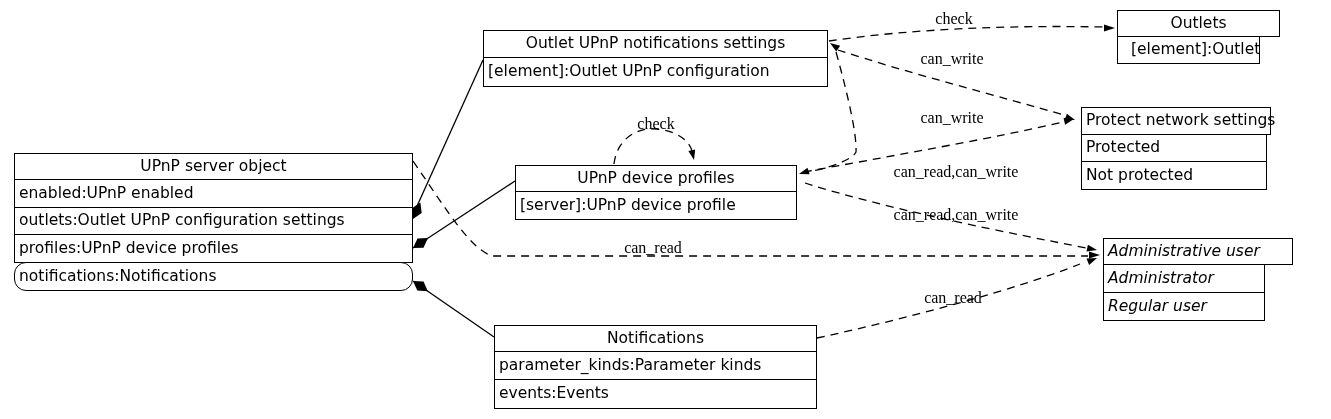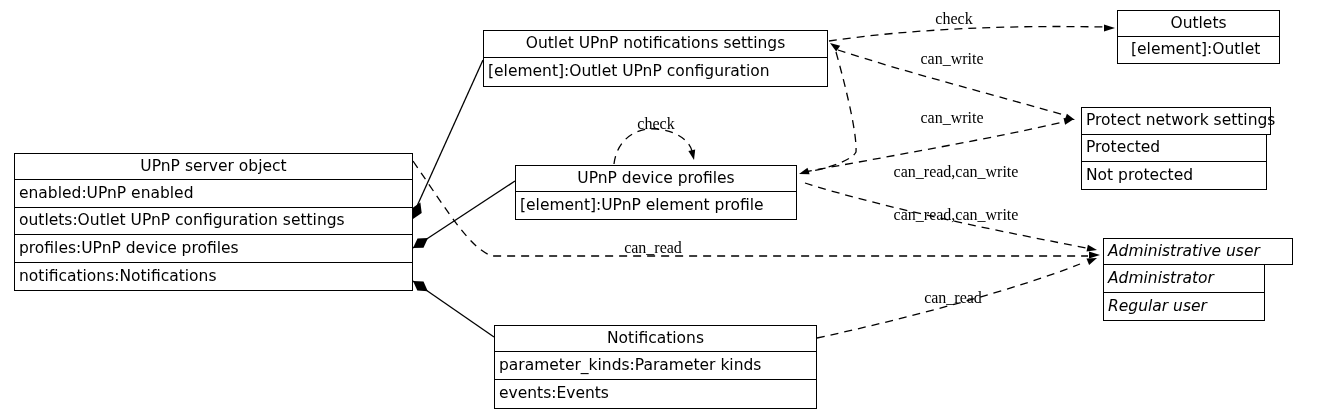--- a/index.html
+++ b/index.html
@@ -56,36 +56,36 @@
       <polygon points="413,248 423.5,247.7 428,238.1 417.5,238.5"></polygon>
       <polygon points="413,281 417.3,290.6 427.8,291.2 423.5,281.6"></polygon>
     </g>
   </svg>
 
   <div class="node" style="left:14px;top:153px;">
     <div class="cell hdr" style="width:399px;height:27px;">UPnP server object</div>
     <div class="cell row" style="width:399px;height:29.5px;">enabled:UPnP enabled</div>
     <div class="cell row" style="width:399px;height:28.5px;">outlets:Outlet UPnP configuration settings</div>
     <div class="cell row" style="width:399px;height:29.5px;">profiles:UPnP device profiles</div>
-    <div class="cell row" style="width:399px;height:29.5px;">notifications:Notifications</div>
+    <div class="cell row" style="width:399px;height:29.5px;border-radius:12px;">notifications:Notifications</div>
   </div>
 
   <div class="node" style="left:483px;top:30px;">
     <div class="cell hdr" style="width:345px;height:28px;">Outlet UPnP notifications settings</div>
     <div class="cell row" style="width:345px;height:30.5px;">[element]:Outlet UPnP configuration</div>
   </div>
 
   <div class="node" style="left:1117px;top:10px;">
     <div class="cell hdr" style="width:163px;height:27px;">Outlets</div>
-    <div class="cell row" style="width:163px;height:28.5px;padding-left:13px;">[element]:Outlet</div>
+    <div class="cell row" style="width:143px;height:28.5px;padding-left:13px;">[element]:Outlet</div>
   </div>
 
   <div class="node" style="left:515px;top:165px;">
     <div class="cell hdr" style="width:282px;height:27px;">UPnP device profiles</div>
-    <div class="cell row" style="width:282px;height:29.5px;">[element]:UPnP element profile</div>
+    <div class="cell row" style="width:282px;height:29.5px;">[server]:UPnP device profile</div>
   </div>
 
   <div class="node" style="left:494px;top:325px;">
     <div class="cell hdr" style="width:323px;height:27px;">Notifications</div>
     <div class="cell row" style="width:323px;height:30px;">parameter_kinds:Parameter kinds</div>
     <div class="cell row" style="width:323px;height:30px;">events:Events</div>
   </div>
 
   <div class="node" style="left:1081px;top:107px;">
     <div class="cell row" style="width:190px;height:28px;">Protect network settings</div>

